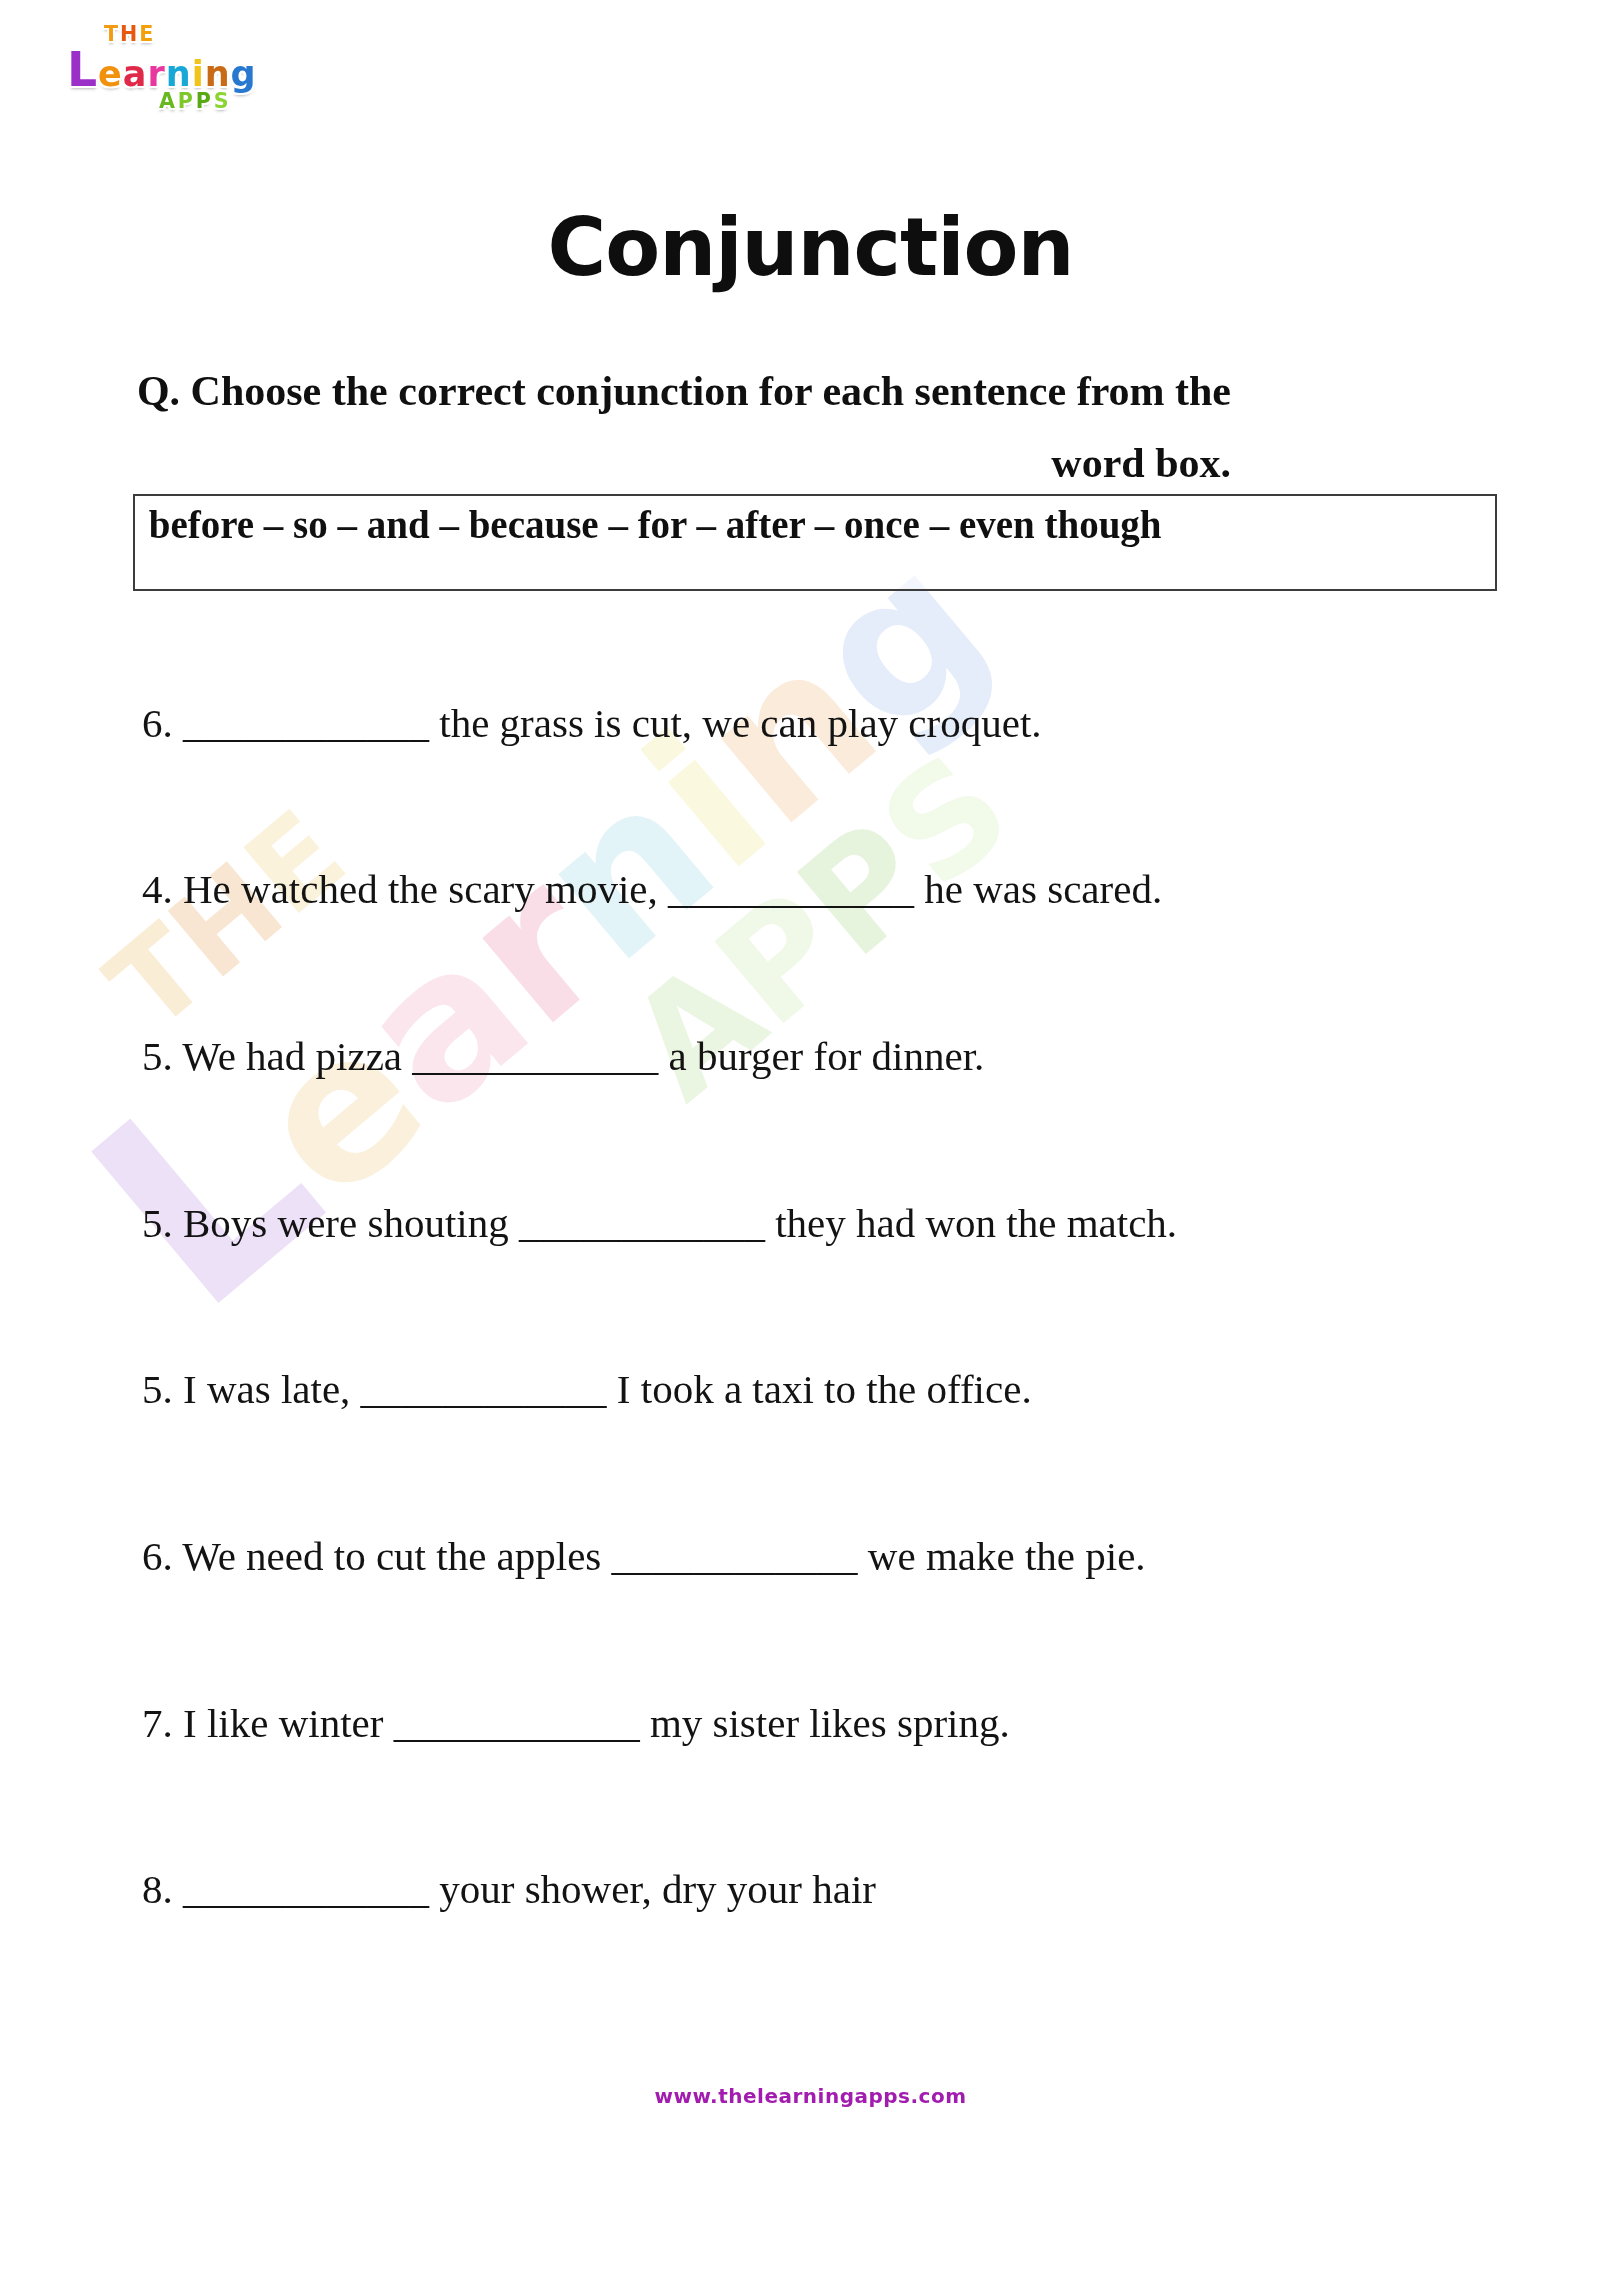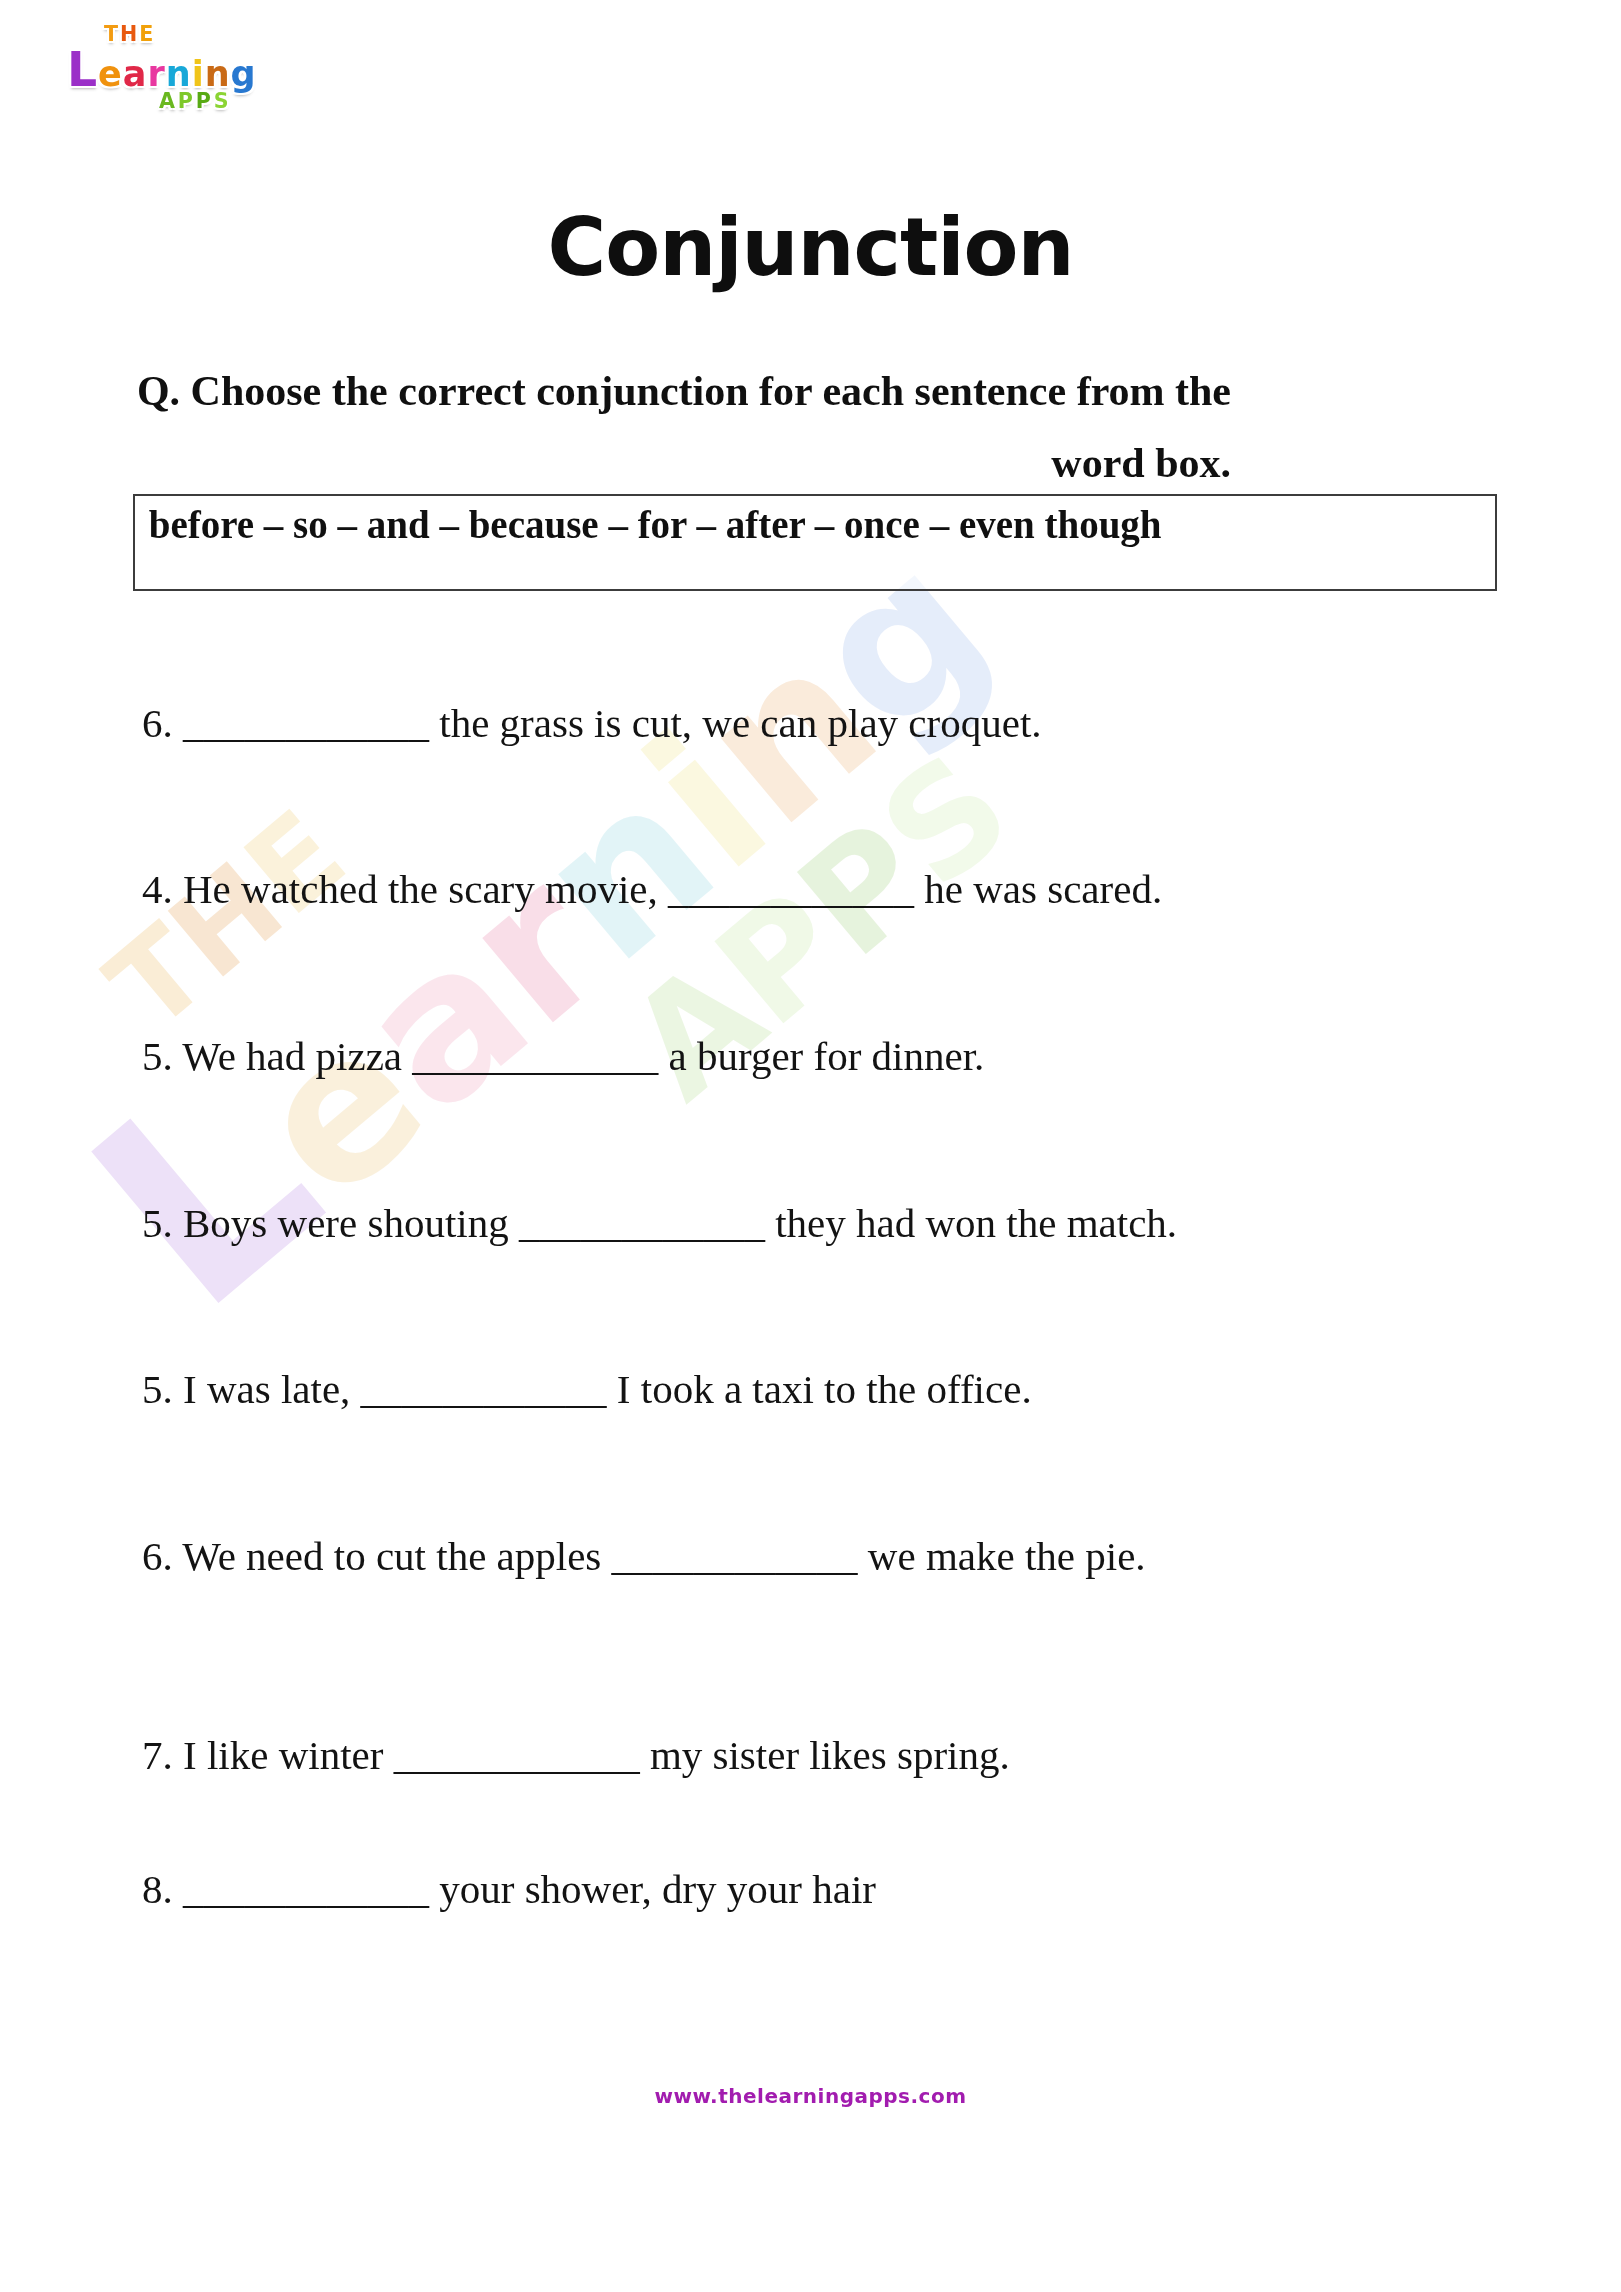--- a/index.html
+++ b/index.html
@@ -59,21 +59,21 @@
     display:block;padding:5.9px 0 0 13.7px;
     font-weight:bold;font-size:39px;color:#101010;
     white-space:nowrap;
   }
   .sentence{
     position:absolute;left:142px;width:1392px;margin:0;
     font-size:41px;color:#131313;line-height:1.25;
     white-space:nowrap;
   }
   .s1{top:698px;} .s2{top:864px;} .s3{top:1031px;} .s4{top:1198px;}
-  .s5{top:1364px;} .s6{top:1531px;} .s7{top:1698px;margin-top:32px;} .s8{top:1864px;}
+  .s5{top:1364px;} .s6{top:1531px;} .s7{top:1698px;} .s8{top:1864px;}
   .footer{
     position:absolute;left:0;top:2084px;width:100%;
     text-align:center;
     font-family:"DejaVu Sans", sans-serif;
     font-size:20px;font-weight:bold;letter-spacing:0.5px;color:#a21caf;
   }
 </style>
 </head>
 <body>
 

